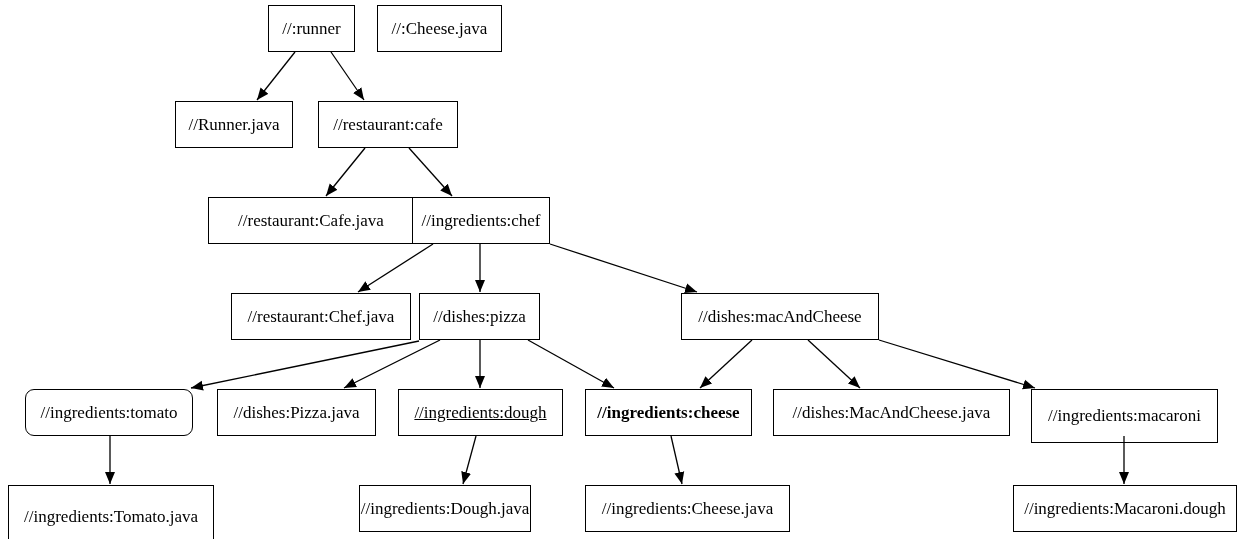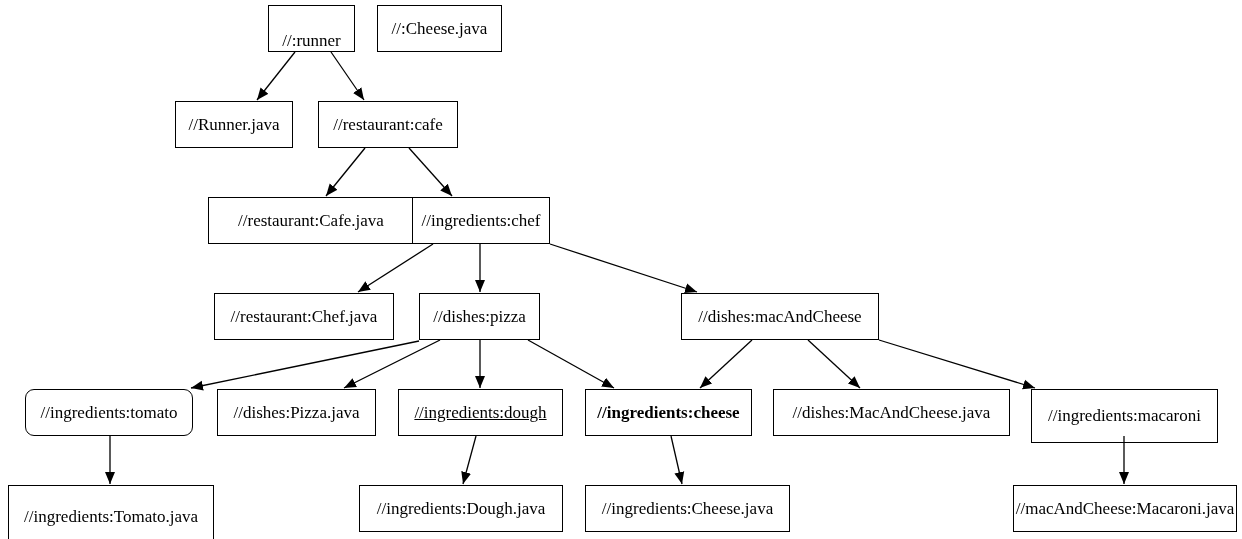--- a/index.html
+++ b/index.html
@@ -67,39 +67,39 @@
         <line x1="752" y1="340" x2="700" y2="388" stroke="#000000" stroke-width="1.3" marker-end="url(#arrowhead)"></line>
         <line x1="808" y1="340" x2="860" y2="388" stroke="#000000" stroke-width="1.3" marker-end="url(#arrowhead)"></line>
         <line x1="879" y1="340" x2="1035" y2="388" stroke="#000000" stroke-width="1.3" marker-end="url(#arrowhead)"></line>
         <line x1="110" y1="436" x2="110" y2="484" stroke="#000000" stroke-width="1.3" marker-end="url(#arrowhead)"></line>
         <line x1="476" y1="436" x2="463" y2="484" stroke="#000000" stroke-width="1.3" marker-end="url(#arrowhead)"></line>
         <line x1="671" y1="436" x2="682" y2="484" stroke="#000000" stroke-width="1.3" marker-end="url(#arrowhead)"></line>
         <line x1="1124" y1="436" x2="1124" y2="484" stroke="#000000" stroke-width="1.3" marker-end="url(#arrowhead)"></line>
       </g>
   </svg>
   <div id="node-layer">
-      <div class="node" style="left: 268px; top: 5px; width: 87px; height: 47px; align-items: flex-end;">
+      <div class="node" style="left: 268px; top: 5px; width: 87px; height: 47px;">
         <span class="label">//:runner</span>
       </div>
       <div class="node" style="left: 377px; top: 5px; width: 125px; height: 47px;">
         <span class="label">//:Cheese.java</span>
       </div>
       <div class="node" style="left: 175px; top: 101px; width: 118px; height: 47px;">
         <span class="label">//Runner.java</span>
       </div>
       <div class="node" style="left: 318px; top: 101px; width: 140px; height: 47px;">
         <span class="label">//restaurant:cafe</span>
       </div>
       <div class="node" style="left: 208px; top: 197px; width: 206px; height: 47px;">
         <span class="label">//restaurant:Cafe.java</span>
       </div>
       <div class="node" style="left: 412px; top: 197px; width: 138px; height: 47px;">
         <span class="label">//ingredients:chef</span>
       </div>
-      <div class="node" style="left: 214px; top: 293px; width: 180px; height: 47px;">
+      <div class="node" style="left: 231px; top: 293px; width: 180px; height: 47px;">
         <span class="label">//restaurant:Chef.java</span>
       </div>
       <div class="node" style="left: 419px; top: 293px; width: 121px; height: 47px;">
         <span class="label">//dishes:pizza</span>
       </div>
       <div class="node" style="left: 681px; top: 293px; width: 198px; height: 47px;">
         <span class="label">//dishes:macAndCheese</span>
       </div>
       <div class="node" style="left: 25px; top: 389px; width: 168px; height: 47px; border-radius: 9px;">
         <span class="label">//ingredients:tomato</span>
@@ -115,23 +115,23 @@
       </div>
       <div class="node" style="left: 773px; top: 389px; width: 237px; height: 47px;">
         <span class="label">//dishes:MacAndCheese.java</span>
       </div>
       <div class="node" style="left: 1031px; top: 389px; width: 187px; height: 54px;">
         <span class="label">//ingredients:macaroni</span>
       </div>
       <div class="node" style="left: 8px; top: 485px; width: 206px; height: 63px;">
         <span class="label">//ingredients:Tomato.java</span>
       </div>
-      <div class="node" style="left: 359px; top: 485px; width: 204px; height: 47px;">
+      <div class="node" style="left: 359px; top: 485px; width: 172px; height: 47px;">
         <span class="label">//ingredients:Dough.java</span>
       </div>
       <div class="node" style="left: 585px; top: 485px; width: 205px; height: 47px;">
         <span class="label">//ingredients:Cheese.java</span>
       </div>
       <div class="node" style="left: 1013px; top: 485px; width: 224px; height: 47px;">
-        <span class="label">//macAndCheese:Macaroni.java</span>
+        <span class="label">//ingredients:Macaroni.dough</span>
       </div>
     </div>
 </div>
 
 </body></html>

